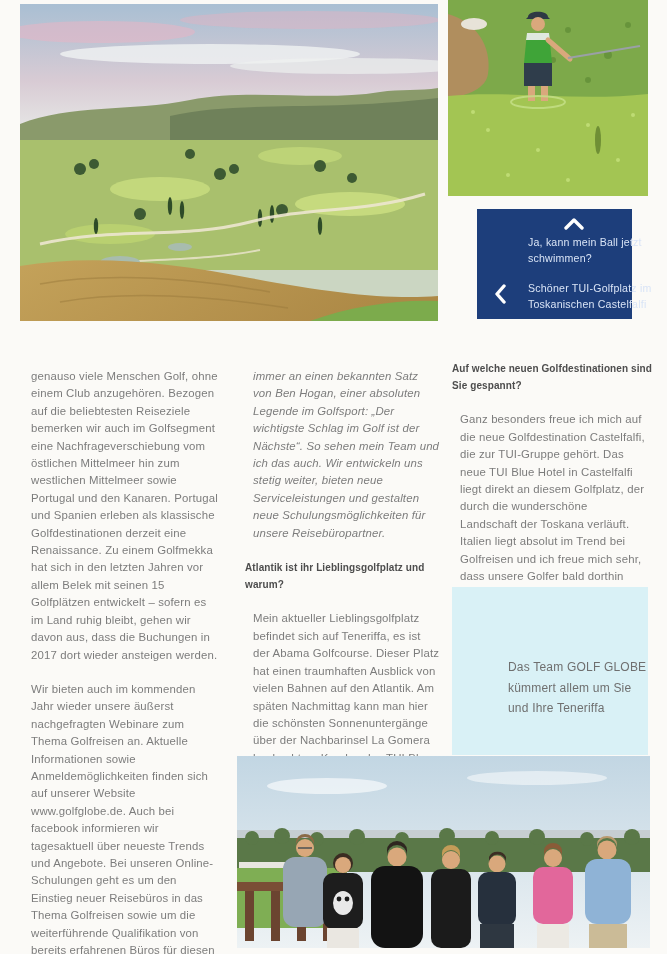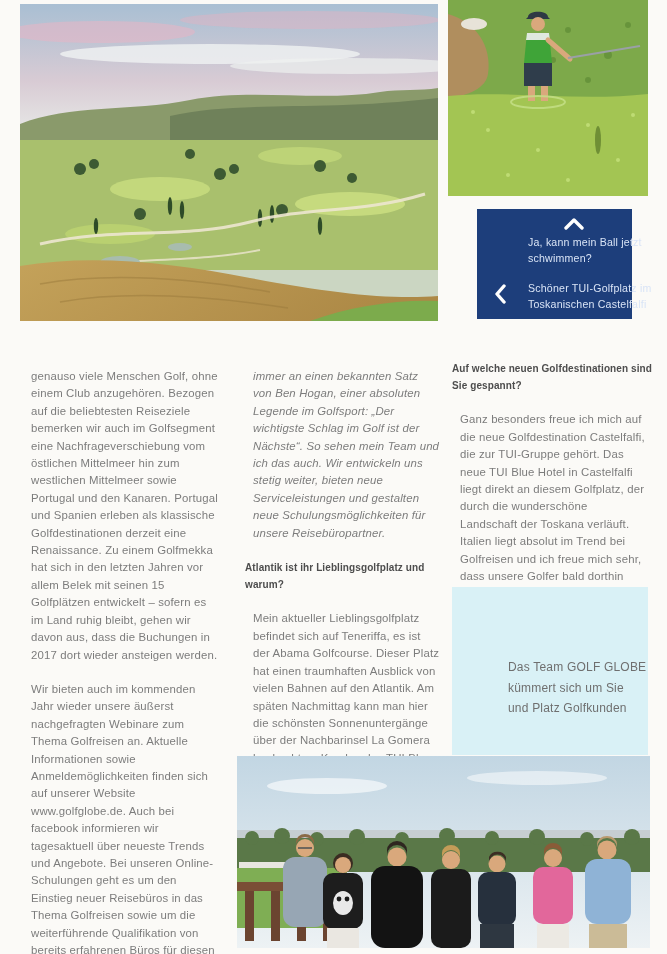--- a/index.html
+++ b/index.html
@@ -152,22 +152,22 @@
   </section>
 
   <section class="col col-3">
     <h3 class="head-p" style="color: rgb(77, 77, 77);">Auf welche neuen Golfdestinationen sind Sie gespannt?</h3>
     <p class="body-p" style="color: rgb(124, 124, 124);">Ganz besonders freue ich mich auf die neue Golfdestination Castelfalfi, die zur TUI-Gruppe gehört. Das neue TUI Blue Hotel in Castelfalfi liegt direkt an diesem Golfplatz, der durch die wunderschöne Landschaft der Toskana verläuft. Italien liegt absolut im Trend bei Golfreisen und ich freue mich sehr, dass unsere Golfer bald dorthin reisen können.</p>
   </section>
 
   <div class="team-box" style="background: rgb(217, 241, 246);">
     <div class="lines" style="color: rgb(111, 111, 111);">
       <div>Das Team GOLF GLOBE</div>
-      <div>kümmert sich um Sie</div>
-      <div>und Platz Golfkunden</div>
+      <div>kümmert allem um Sie</div>
+      <div>und Ihre Teneriffa</div>
     </div>
   </div>
 
   <div class="photo photo-team">
     <svg viewBox="0 0 413 192" preserveAspectRatio="none">
       <defs>
         <linearGradient id="tsky" x1="0" y1="0" x2="0" y2="1">
           <stop offset="0" stop-color="#c2d6e3"></stop>
             <stop offset="1" stop-color="#edf2f4"></stop>
         </linearGradient>

